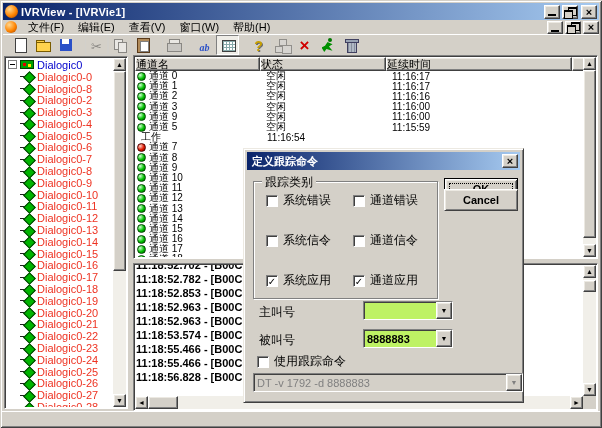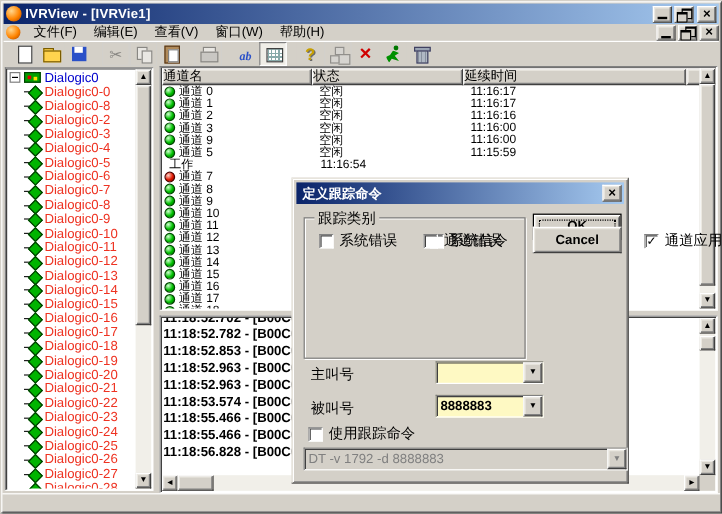--- a/index.html
+++ b/index.html
@@ -99,30 +99,30 @@
   #log-corner { position:absolute; right:1px; bottom:1px; width:13px; height:13px; background:#d4d0c8; }
   
   #statusbar { left:2px; top:411px; width:598px; height:15px; border-top:1px solid #fff; font-size:11px; }
   .spanel { position:absolute; top:18px; height:12px; border:1px solid; border-color:#808080 #fff #fff #808080; padding:0 4px; line-height:11px; }
   
   #dlg { left:243px; top:148px; width:281px; height:255px; background:#d4d0c8; border:1px solid; border-color:#ece9e2 #404040 #404040 #ece9e2; box-shadow: inset 1px 1px 0 #fff, inset -1px -1px 0 #808080; font-size:12px; }
   #dlgtitle { position:absolute; left:3px; top:3px; right:3px; height:18px; background:linear-gradient(90deg,#0a246a,#a6caf0); display:flex; align-items:center; padding:0 2px 0 5px; }
   #dlgtitle .ttl { color:#fff; font-weight:bold; font-size:11px; flex:1; }
   #gb { position:absolute; left:9px; top:32px; width:185px; height:118px; border:1px solid #808080; box-shadow:inset 1px 1px 0 #fff, 1px 1px 0 #fff; }
   #gb-label { position:absolute; left:8px; top:-8px; background:#d4d0c8; padding:0 3px; font-size:12px; }
-  .ckcol { position:absolute; top:12px; display:flex; flex-direction:row; gap:27px; }
+  .ckcol { position:absolute; top:12px; display:flex; flex-direction:column; gap:27px; }
   #ckcol-l { left:12px; } #ckcol-r { left:99px; }
   .ckrow { display:flex; align-items:center; height:13px; white-space:nowrap; }
   .ckbox { width:12px; height:12px; background:#fff; border:1px solid; border-color:#808080 #fff #fff #808080; box-shadow:inset 1px 1px 0 #404040; margin-right:5px; flex:none; text-align:center; font:bold 10px/11px "DejaVu Sans",sans-serif; color:#000; }
   .dlgbtn { position:absolute; left:200px; width:74px; height:22px; background:#d4d0c8; text-align:center; font-weight:bold; font-size:11px; line-height:20px; }
   .btn-default { border:1px solid #000; box-shadow: inset 1px 1px 0 #fff, inset -1px -1px 0 #404040, inset 2px 2px 0 #ece9e2, inset -2px -2px 0 #808080; }
   .btn-normal { border:1px solid; border-color:#fff #404040 #404040 #fff; box-shadow: inset 1px 1px 0 #ece9e2, inset -1px -1px 0 #808080; }
   .focusrect { position:absolute; left:4px; top:4px; right:4px; bottom:4px; border:1px dotted #000; }
   .dlglabel { position:absolute; left:15px; font-size:12px; }
-  .combo { position:absolute; height:19px; background:#fef9c3; border:1px solid; border-color:#808080 #fff #fff #808080; box-shadow:inset 1px 1px 0 #404040; }
+  .combo { position:absolute; height:19px; background:#bef264; border:1px solid; border-color:#808080 #fff #fff #808080; box-shadow:inset 1px 1px 0 #404040; }
   .combo .val { position:absolute; left:3px; top:2px; right:18px; font-size:11px; line-height:14px; white-space:nowrap; overflow:hidden; }
   .combo .drop { position:absolute; right:0; top:0; width:16px; height:17px; display:flex; align-items:center; justify-content:center; font-size:7px; }
   .combo.disabled { background:#d4d0c8; }
   .combo.disabled .val { color:#808080; }
   .combo.disabled .drop { color:#808080; }
   .bold { font-weight:bold; }
 </style>
 </head>
 <body>
 

